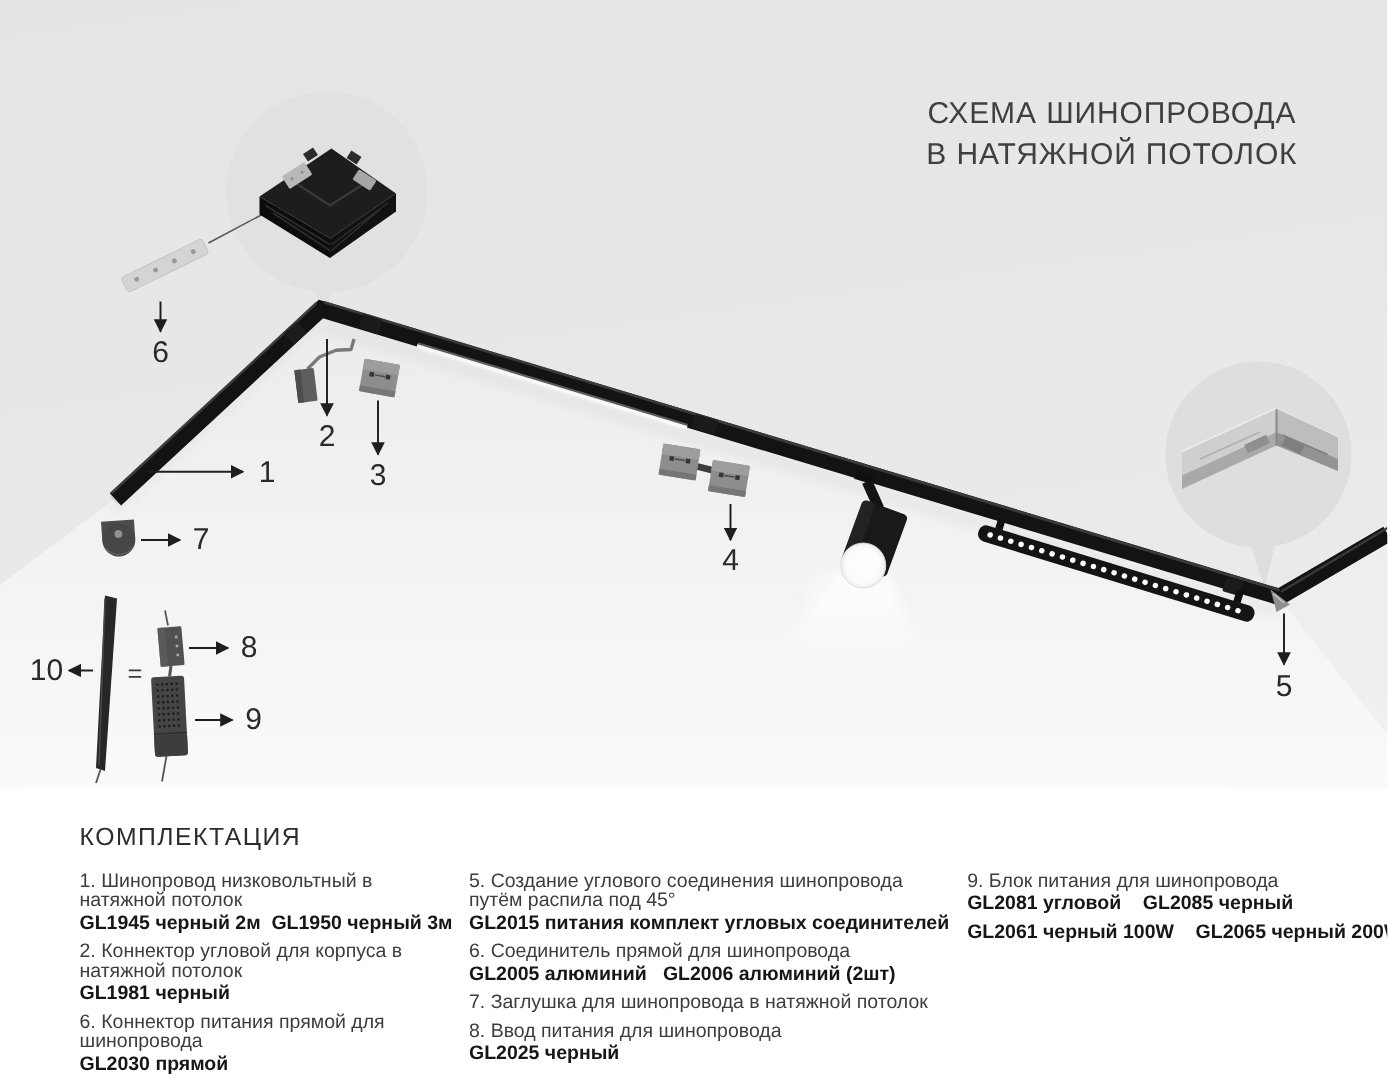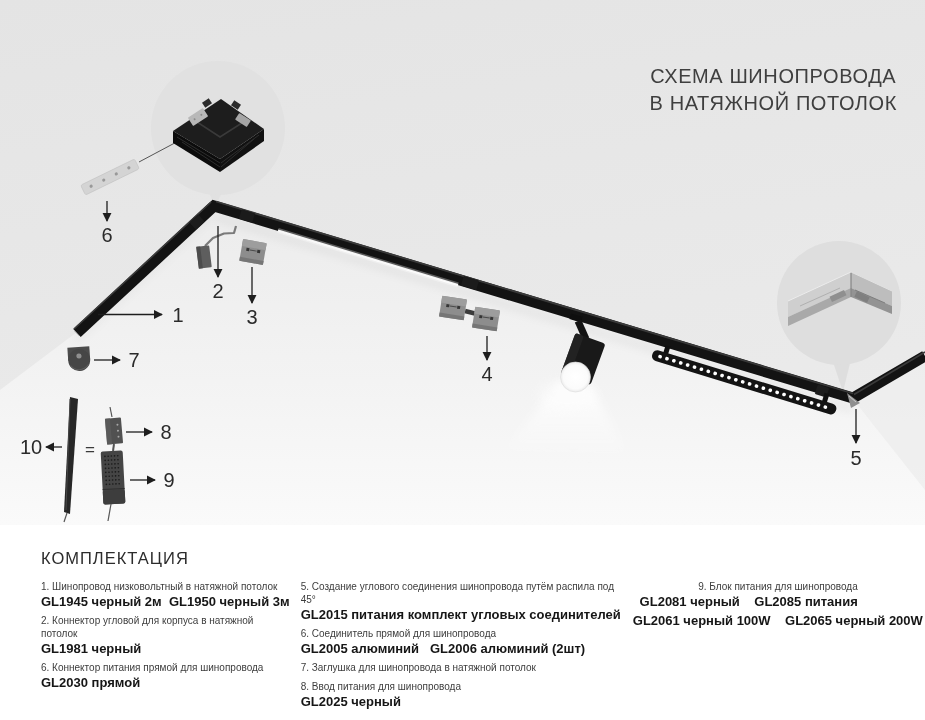--- a/index.html
+++ b/index.html
@@ -1,31 +1,31 @@
 <!DOCTYPE html>
 <html><head>
 <meta charset="utf-8">
 <style>
   html,body{margin:0;padding:0;background:#fff;}
   .stage{position:relative;width:925px;height:720px;overflow:hidden;background:#fff;
          font-family:"Liberation Sans",sans-serif;}
   .scene{position:absolute;left:0;top:0;}
-  .title{position:absolute;top:63px;right:28px;text-align:center;
+  .title{position:absolute;top:63px;right:60px;text-align:center;
          font-size:20px;letter-spacing:0.6px;color:#3f3f3f;line-height:27px;font-weight:400;}
   svg text.num{font-family:"Liberation Sans",sans-serif;font-size:20px;fill:#2a2a2a;}
   svg text.eq{font-family:"Liberation Sans",sans-serif;font-size:17px;fill:#3a3a3a;}
-  .legend{position:absolute;left:4px;top:525px;width:803px;height:195px;background:#ffffff;box-sizing:border-box;
+  .legend{position:absolute;left:16px;top:525px;width:803px;height:195px;background:#ffffff;box-sizing:border-box;
           padding:24px 0 0 37px;}
   .legend h2{margin:0 0 12px 0;font-size:16.5px;font-weight:400;letter-spacing:1px;color:#2c2c2c;}
   .cols{display:flex;align-items:flex-start;}
   .col1{width:281px;margin-right:11px;}
   .col2{width:352px;margin-right:12px;}
-  .col3{width:225px;text-align:right;}
+  .col3{width:225px;}
   .item{margin-bottom:6px;}
-  .desc{font-size:10px;line-height:13px;color:#3d3d3d;}
+  .desc{font-size:13px;line-height:13px;color:#3d3d3d;}
   .code{font-size:13px;line-height:13px;font-weight:bold;color:#161616;margin-top:2px;white-space:pre;}
 </style>
 </head>
 <body>
 
 <div class="stage">
 
   <svg class="scene" width="925" height="525" viewBox="0 0 925 525">
     <defs>
       <linearGradient id="bgGrad" x1="0" y1="0" x2="0.25" y2="1">
@@ -319,21 +319,21 @@
           <div class="desc">7. Заглушка для шинопровода в натяжной потолок</div>
         </div>
         <div class="item">
           <div class="desc">8. Ввод питания для шинопровода</div>
           <div class="code">GL2025 черный</div>
         </div>
       </div>
       <div class="col3">
         <div class="item">
           <div class="desc">9. Блок питания для шинопровода</div>
-          <div class="code">GL2081 черный    GL2085 питания</div>
+          <div class="code">GL2081 угловой    GL2085 черный</div>
         </div>
         <div class="item">
           <div class="code">GL2061 черный 100W    GL2065 черный 200W</div>
         </div>
       </div>
     </div>
   </div>
 </div>
 
 </body></html>

